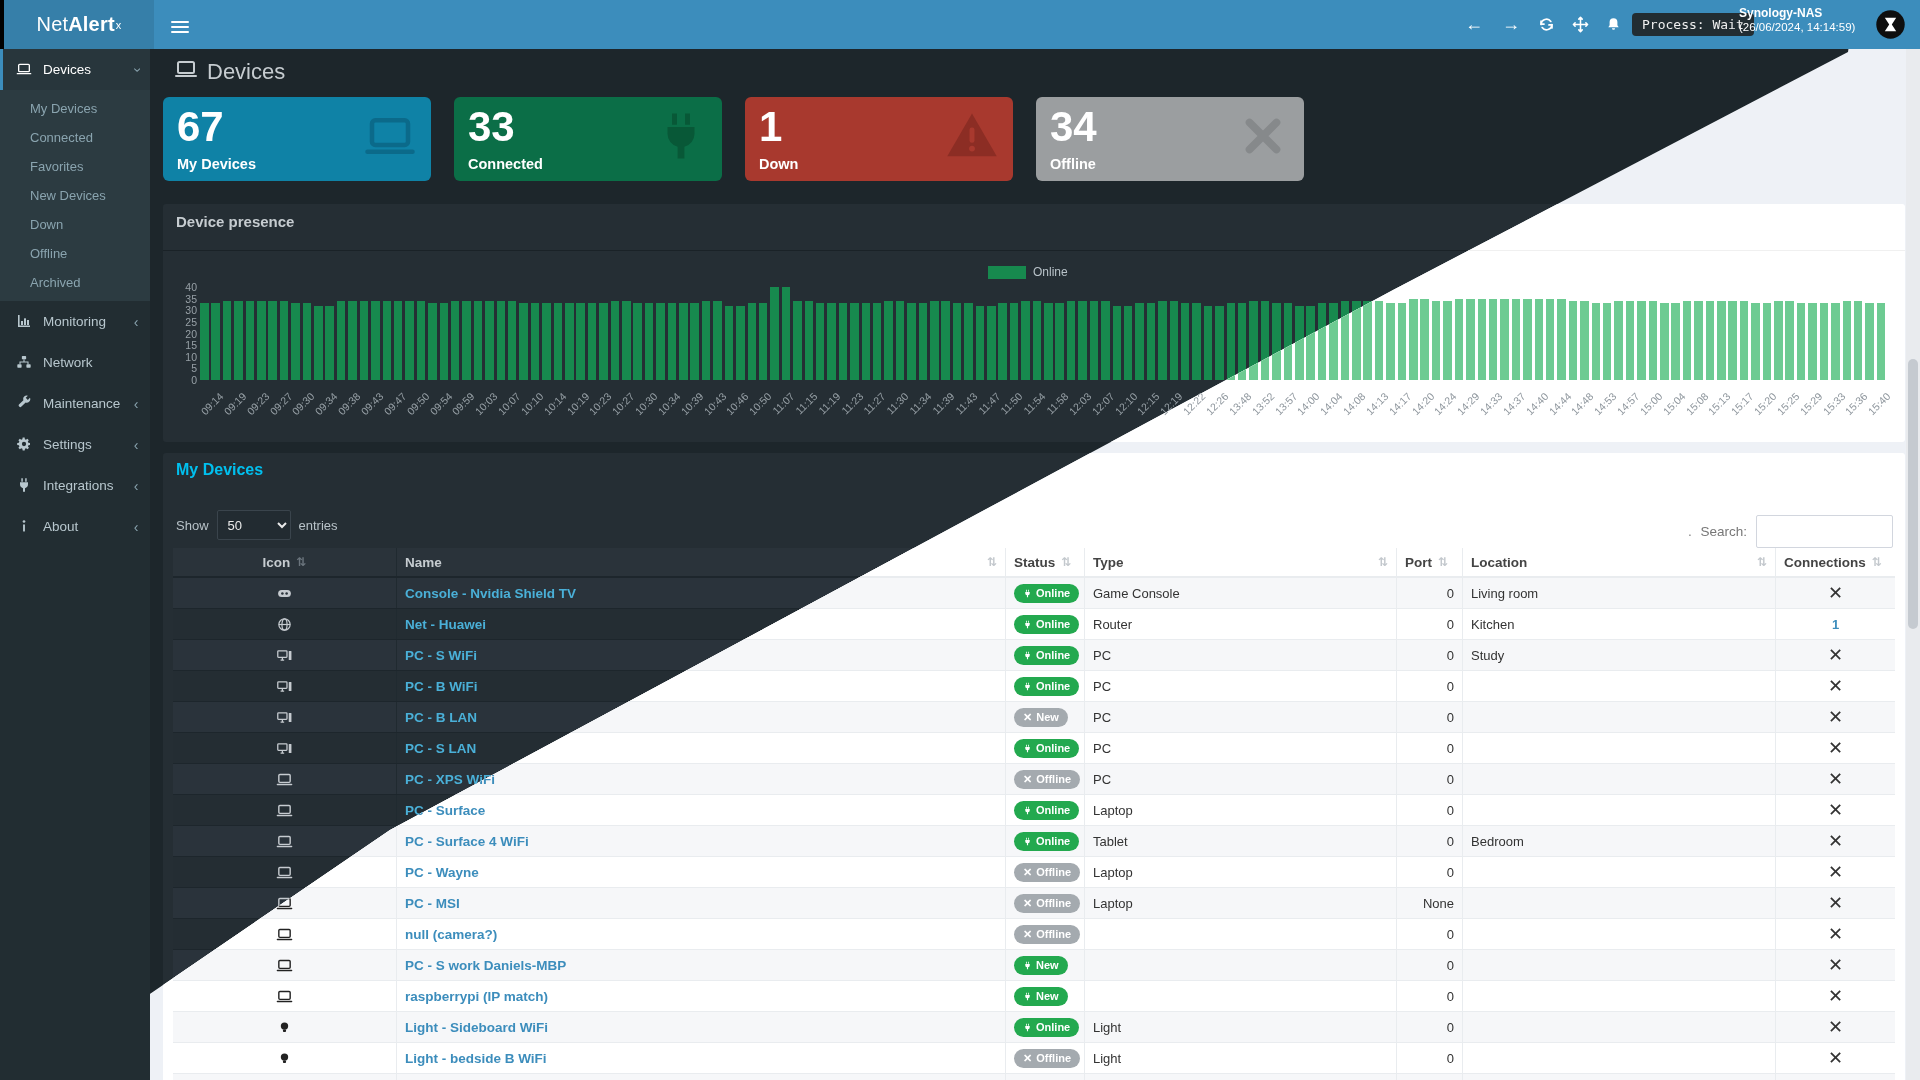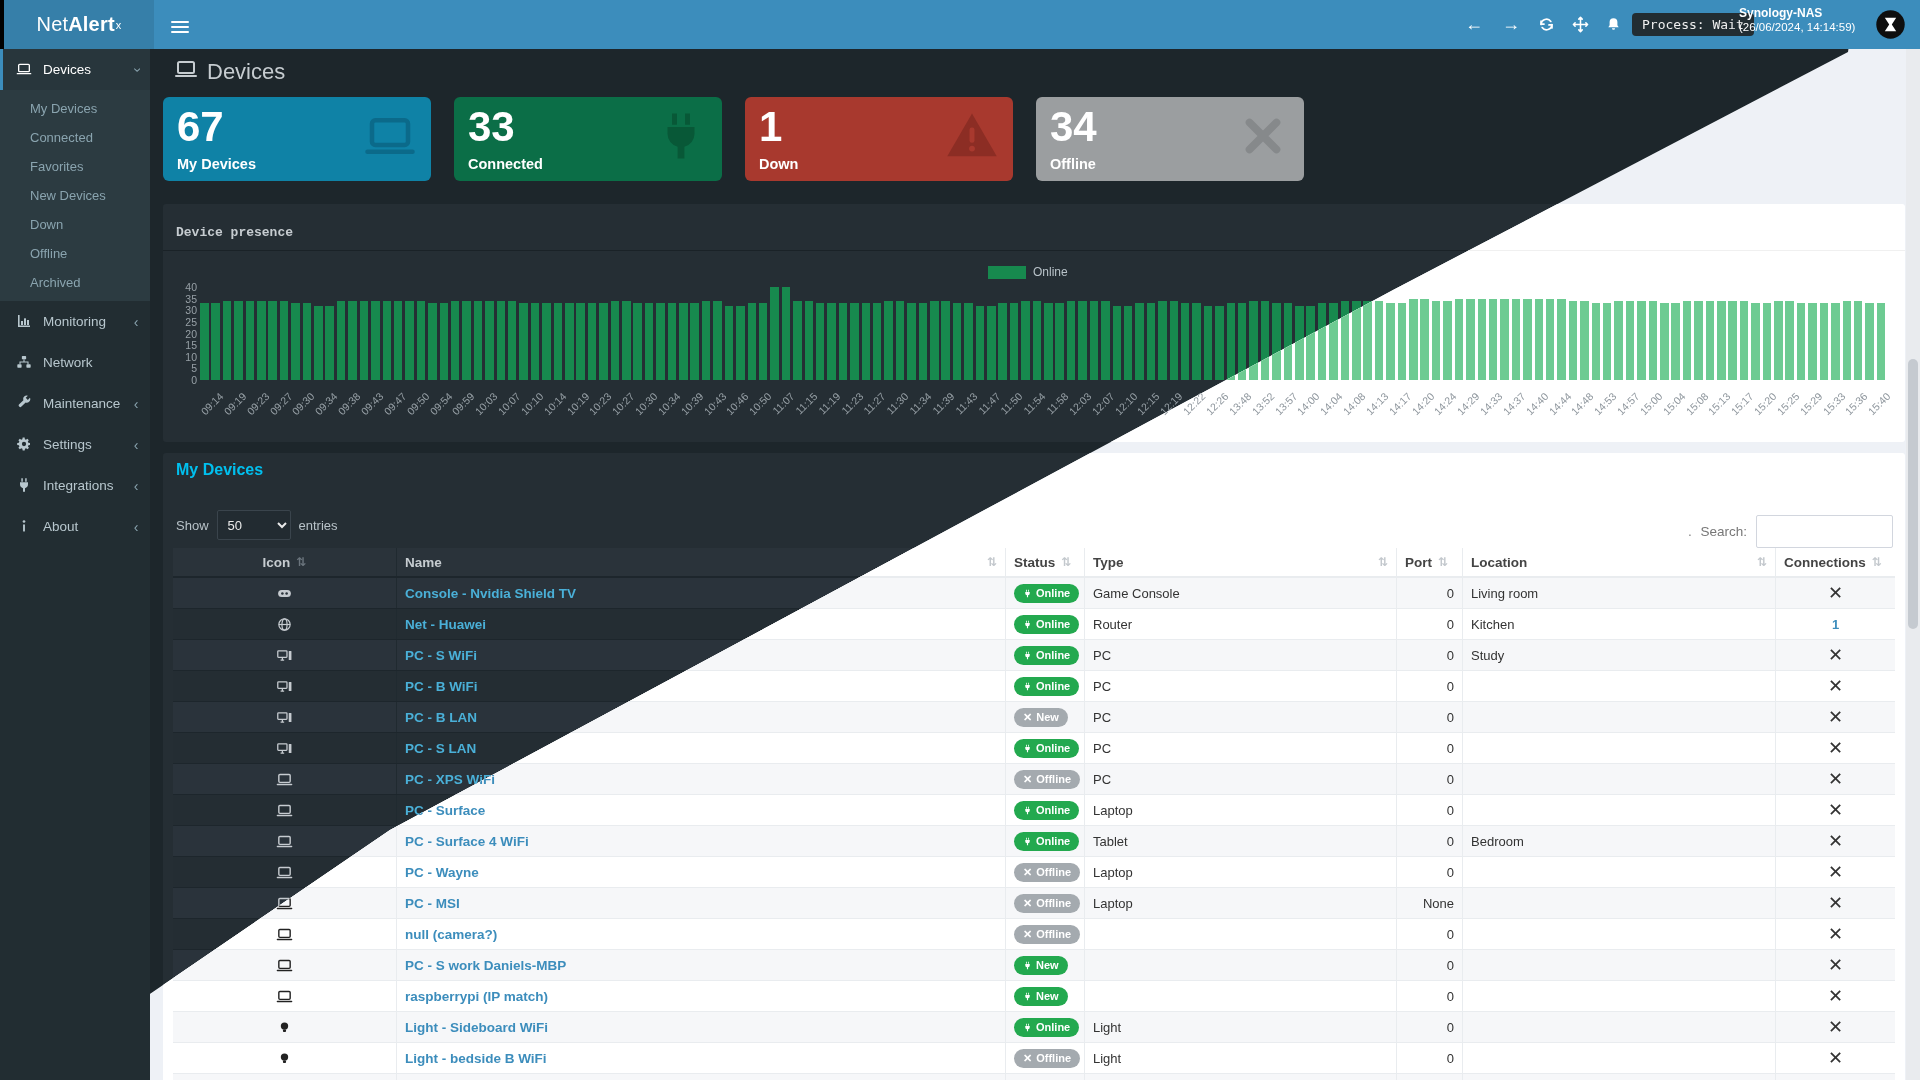--- a/index.html
+++ b/index.html
@@ -57,21 +57,21 @@
   .ptitle svg{width:24px;height:24px;}
   .cards{position:absolute;left:13px;top:48px;display:flex;gap:23px;}
   .card{position:relative;width:268px;height:84px;border-radius:6px;color:#fff;cursor:pointer;}
   .card .num{position:absolute;left:14px;top:6px;font-size:42px;font-weight:bold;}
   .card .clabel{position:absolute;left:14px;bottom:9px;font-size:14.5px;font-weight:bold;}
   .card .cicon{position:absolute;right:14px;top:12px;width:54px;height:54px;}
   .card .cicon svg{width:54px;height:54px;}
   .panel{position:absolute;background:var(--panel);border-radius:3px;}
   
   .chartp{left:13px;top:155px;width:1742px;height:238px;}
-  .chartp .cptitle{position:absolute;left:13px;top:21px;font-size:13px;font-weight:bold;color:var(--title);font-family:Liberation Mono, monospace;}
+  .chartp .cptitle{position:absolute;left:13px;top:9px;font-size:15px;font-weight:bold;color:var(--title);}
   .chartp .cpdiv{position:absolute;left:0;top:46px;width:100%;height:1px;background:var(--divider);}
   .legend{position:absolute;left:825px;top:61px;display:flex;align-items:center;gap:7px;
     font-size:12px;color:var(--text);}
   .legend .sw{width:38px;height:13px;background:var(--bar);}
   .yticks{position:absolute;left:0;top:0;}
   .ytick{position:absolute;left:6px;width:28px;text-align:right;font-size:10.5px;color:var(--axis);}
   .bars{position:absolute;left:37px;top:83px;width:1690px;height:93px;display:flex;align-items:flex-end;}
   .bar{width:8.5px;margin-right:2.92px;background:var(--bar);}
   .xlabels{position:absolute;left:0;top:0;}
   .xl{position:absolute;width:44px;text-align:right;font-size:10.5px;color:var(--axis);

